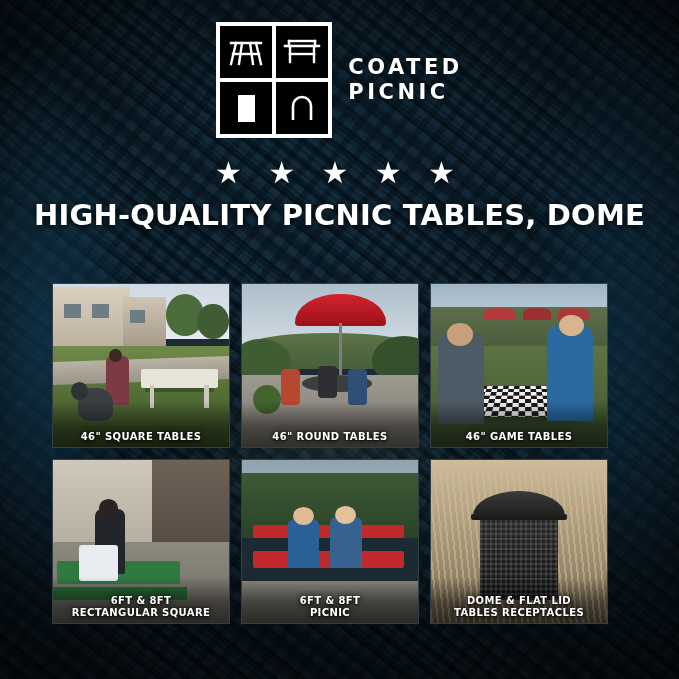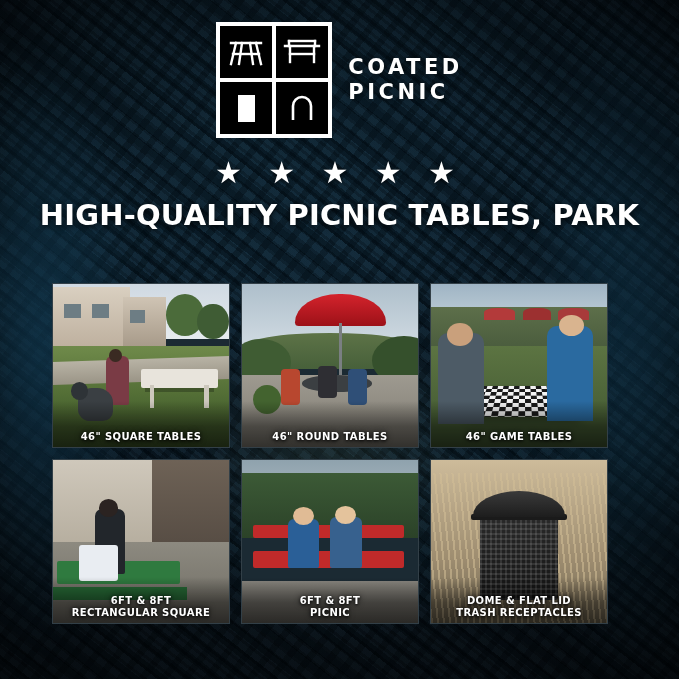--- a/index.html
+++ b/index.html
@@ -332,21 +332,21 @@
 
       <div class="logo-words">
         <div class="logo-word">COATED</div>
         <div class="logo-word">PICNIC</div>
       </div>
     </div>
 
     <div class="stars">★ ★ ★ ★ ★</div>
 
     <div class="headline">
-      <span>HIGH-QUALITY PICNIC TABLES, PARK</span>
+      <span>HIGH-QUALITY PICNIC TABLES, DOME</span>
     </div>
 
     <div class="grid">
 
       <div class="tile">
         <div class="scene">
           <div class="t1-sky"></div>
           <div class="t1-bld"></div>
           <div class="t1-bld2"></div>
           <div class="t1-win" style="left:6%;top:12%;width:10%;height:9%"></div>
@@ -452,19 +452,19 @@
         <div class="scene">
           <div class="t6-bg"></div>
           <div class="t6-grass"></div>
           <div class="t6-can"></div>
           <div class="t6-lip"></div>
           <div class="t6-dome"></div>
         </div>
         <div class="cap-shade"></div>
         <div class="caption">
           <span>DOME &amp; FLAT LID</span><br>
-          <span>TRASH RECEPTACLES</span>
+          <span>TABLES RECEPTACLES</span>
         </div>
       </div>
 
     </div>
   </div>
 </div>
 
 </body></html>

